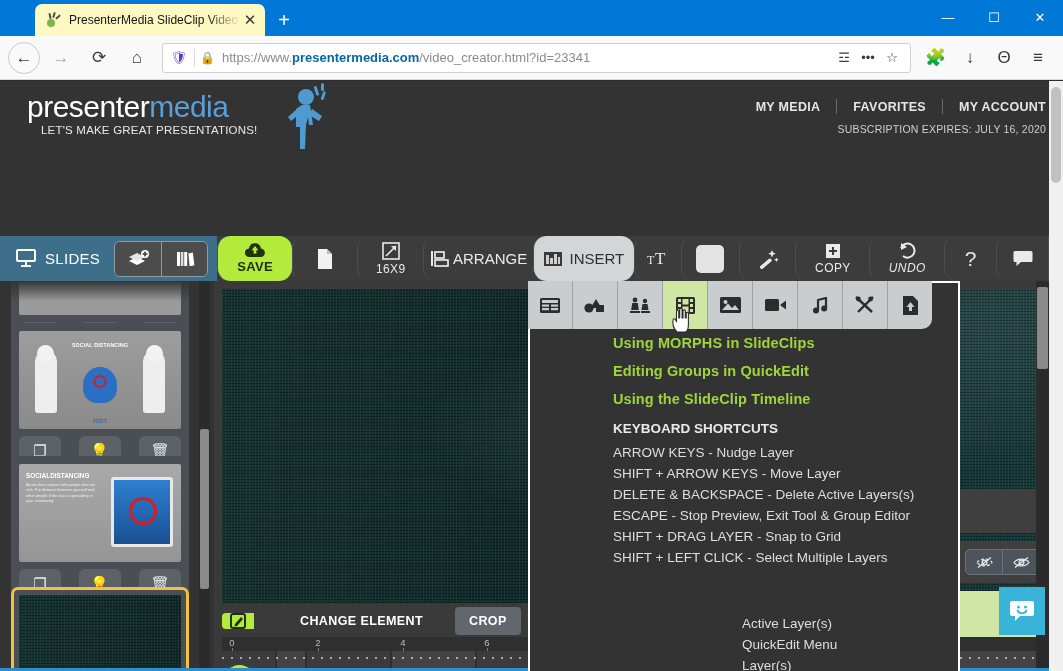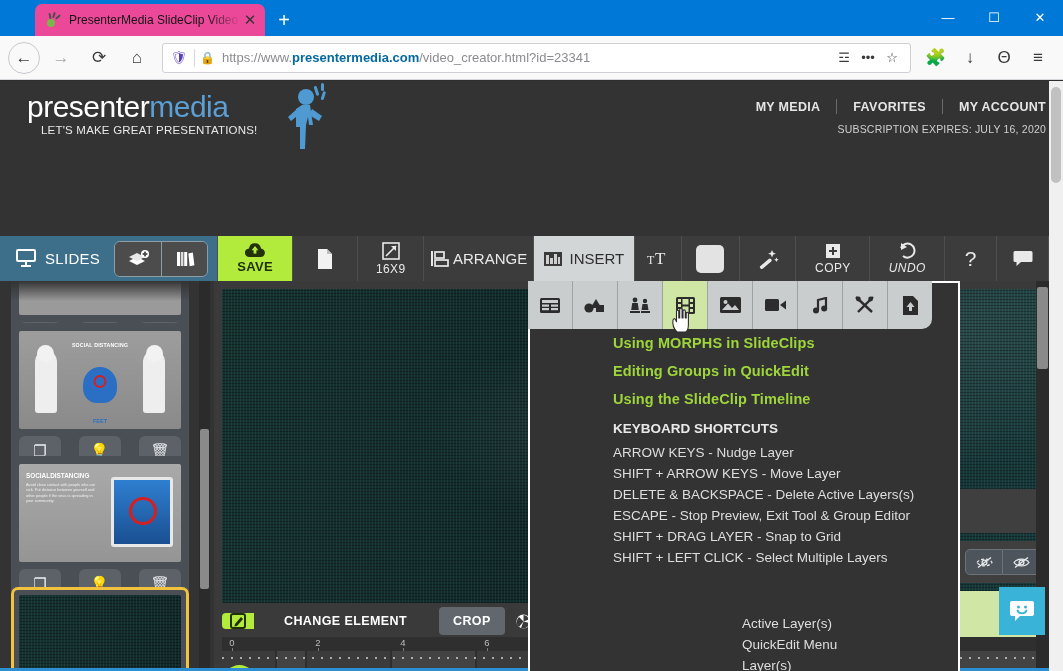--- a/index.html
+++ b/index.html
@@ -11,21 +11,21 @@
   }
   #app { position: relative; width: 1063px; height: 671px; }
 
   
   .titlebar {
     position: absolute; left: 0; top: 0; width: 1063px; height: 36px;
     background: #0078d7;
   }
   .tab {
     position: absolute; left: 35px; top: 4px; width: 230px; height: 32px;
-    background: #ec4899; border-radius: 7px 7px 0 0;
+    background: #fef9c3; border-radius: 7px 7px 0 0;
     display: flex; align-items: center; padding: 0 6px 0 11px;
   }
   .tab-fav { width: 16px; height: 16px; flex: 0 0 16px; position: relative; }
   .tab-fav .dot {
     position: absolute; left: 1px; bottom: 1px; width: 8px; height: 8px;
     border-radius: 50%; background: #7ab648;
   }
   .tab-fav .ray {
     position: absolute; background: #4d4d4d; width: 2px; height: 6px; border-radius: 1px;
   }
@@ -115,21 +115,21 @@
     margin-left: 14px; display: flex; border: 1px solid #8d9da6; border-radius: 6px; overflow: hidden;
   }
   .tb-slides .grp > div {
     width: 46px; height: 34px; display: flex; align-items: center; justify-content: center;
     background: #4c4c4c;
   }
   .tb-slides .grp > div + div { border-left: 1px solid #8d9da6; }
   .tbitem {
     border-left: 1px solid #4e4e4e;
     display: flex; flex-direction: column; align-items: center; justify-content: center;
-    color: #e9e9e9; font-size: 12px; position: relative;
+    color: #e9e9e9; font-size: 12px; position: relative; border-radius: 13px;
   }
   .tbitem .cap { font-size: 12.5px; letter-spacing: .3px; }
   .tb-save { width: 76px; background: #b2eb3c; color: #1b2a08; }
   .tb-save .cap { color: #20300a; font-weight: 700; font-size: 13px; margin-top: 1px; }
   .tb-doc { width: 65px; }
   .tb-ratio { width: 66px; }
   .tb-arrange { width: 110px; flex-direction: row; gap: 4px; font-size: 15px; }
   .tb-insert {
     width: 101px; flex-direction: row; gap: 8px; background: #d2d6d6; color: #2e2e2e; font-size: 15px;
   }
@@ -193,20 +193,21 @@
     display: flex; align-items: stretch; font-size: 12.5px; font-weight: 700;
   }
   .elbar .chip { display: flex; align-items: center; }
   .chg-icon {
     width: 32px; background: #b2eb3c; display: flex; align-items: center; justify-content: center;
     color: #20300a; font-size: 15px; border-radius: 4px 0 0 4px;
   }
   .chg-lbl {
     background: #3a3a3a; color: #fff; padding: 0 30px; display: flex; align-items: center;
     letter-spacing: .4px;
+    margin-left: 16px;
   }
   .crop {
     background: #61676d; color: #fff; padding: 0 14px; display: flex; align-items: center;
     border-radius: 4px; margin-left: 2px; letter-spacing: .4px;
   }
   .morph {
     background: #3a3a3a; color: #fff; padding: 0 13px 0 9px; display: flex; align-items: center;
     gap: 7px; border-radius: 14px; margin-left: 2px; letter-spacing: .4px;
   }
   .entrance {

